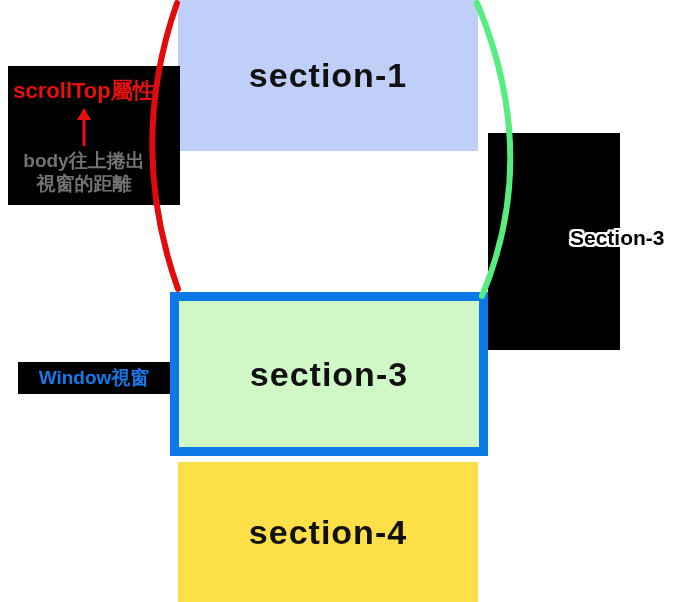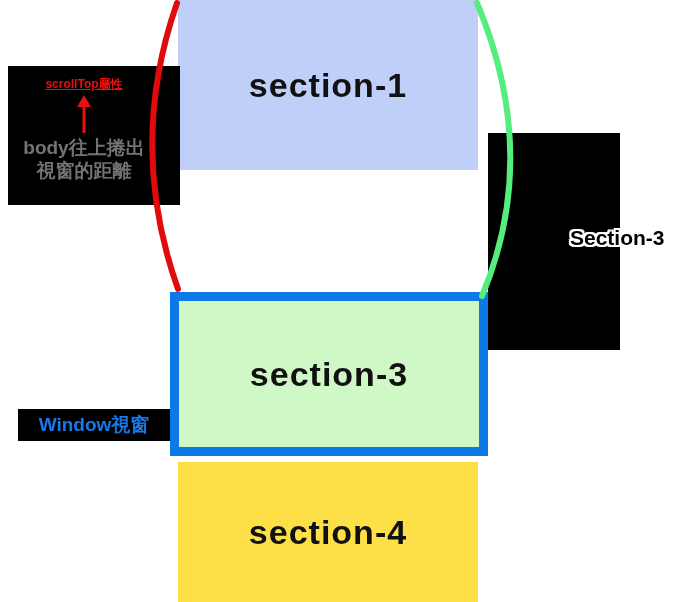--- a/index.html
+++ b/index.html
@@ -10,21 +10,21 @@
     overflow: hidden;
     font-family: "Liberation Sans", "DejaVu Sans", sans-serif;
   }
   .section {
     position: absolute;
     left: 178px; width: 300px;
     display: flex; align-items: center; justify-content: center;
     font-weight: bold; font-size: 34px; color: #111111;
     letter-spacing: 1px;
   }
-  .section-1 { top: 0px;   height: 170px; }
+  .section-1 { top: 0px;   height: 151px; }
   .section-2 { top: 151px; height: 140px; }
   .section-4 { top: 462px; height: 140px; }
   .window-box {
     position: absolute;
     left: 170px; top: 292px;
     width: 318px; height: 164px;
     box-sizing: border-box;
     border-style: solid; border-width: 9px;
     display: flex; align-items: center; justify-content: center;
     font-weight: bold; font-size: 34px; color: #111111;
@@ -34,32 +34,31 @@
   .left-note {
     position: absolute;
     left: 8px; top: 66px;
     width: 172px; height: 139px;
     background: #000000;
     box-sizing: border-box;
     display: flex; flex-direction: column; align-items: center;
     padding-right: 20px; padding-top: 10px;
     z-index: 3;
   }
-  .left-note .title  { font-weight: bold; font-size: 12px; white-space: nowrap; text-decoration: underline; }
+  .left-note .title  { font-weight: bold; font-size: 22px; white-space: nowrap; }
   .left-note .arrow  { height: 40px; margin: 2px 0 1px 0; }
   .left-note .desc   { font-weight: bold; font-size: 19px; line-height: 23px; text-align: center; white-space: nowrap; }
   .window-label {
     position: absolute;
     left: 18px; top: 362px;
     width: 152px; height: 32px;
     background: #000000;
     display: flex; align-items: center; justify-content: center;
     font-weight: bold; font-size: 19px;
     z-index: 3;
-    margin-top: 47px;
   }
   .right-note {
     position: absolute;
     left: 488px; top: 133px;
     width: 132px; height: 217px;
     background: #000000;
     z-index: 3;
   }
   .right-label {
     position: absolute;

